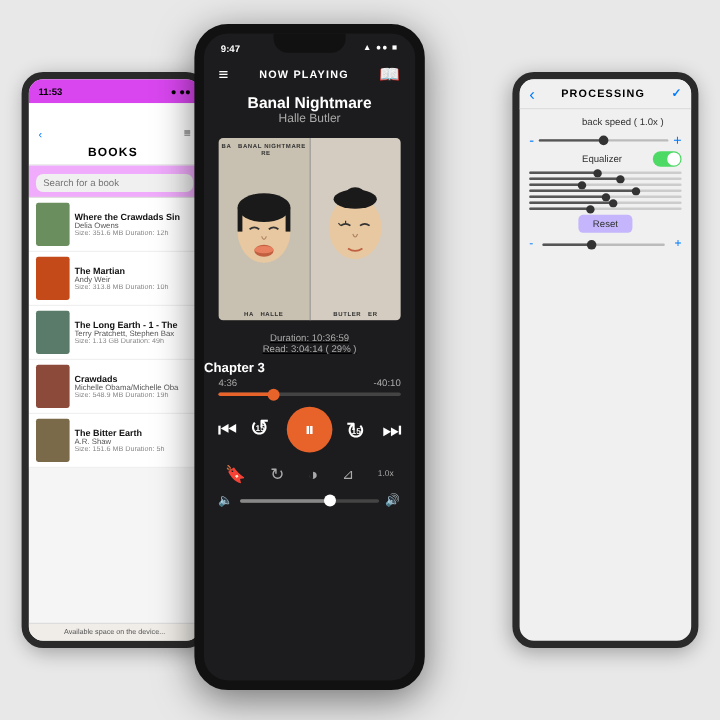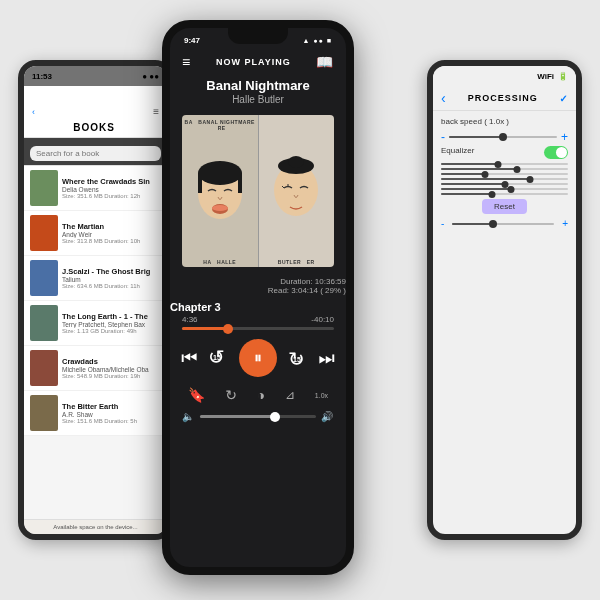--- a/index.html
+++ b/index.html
@@ -29,21 +29,21 @@
       height: 480px;
       background: #f5f5f5;
       border-radius: 18px;
       border: 6px solid #2a2a2a;
       overflow: hidden;
       box-shadow: 2px 4px 16px rgba(0,0,0,0.3);
       z-index: 1;
     }
 
     .phone-left .status-bar {
-      background: #737373;
+      background: #d946ef;
       height: 20px;
       display: flex;
       align-items: center;
       padding: 0 8px;
       font-size: 8px;
       font-weight: 600;
       color: #000;
       justify-content: space-between;
     }
 
@@ -68,21 +68,21 @@
       letter-spacing: 1px;
       margin-top: 32px;
     }
 
     .phone-left .header .menu-icon {
       font-size: 10px;
       color: #555;
     }
 
     .phone-left .search-bar {
-      background: #404040;
+      background: #f0abfc;
       padding: 4px 6px;
       border-bottom: 1px solid #e0e0e0;
     }
 
     .phone-left .search-bar input {
       width: 100%;
       background: #f0f0f0;
       border: none;
       border-radius: 6px;
       padding: 3px 6px;
@@ -289,22 +289,23 @@
     .album-bottom-label {
       font-size: 6px;
       font-weight: 900;
       color: #333;
       text-align: center;
       padding: 2px;
       letter-spacing: 0.5px;
     }
 
     .duration-info {
-      text-align: right;
+      text-align: center;
       padding: 4px 0 2px;
+      text-decoration: underline;
     }
 
     .duration-text {
       font-size: 8px;
       color: #aaa;
     }
 
     .read-text {
       font-size: 8px;
       color: #aaa;
@@ -519,23 +520,24 @@
       height: 7px;
       background: #333;
       border-radius: 50%;
       position: absolute;
       top: -2.5px;
       transform: translateX(-50%);
     }
 
     .setting-row {
       display: flex;
-      align-items: flex-start;
+      align-items: center;
       justify-content: space-between;
       margin-bottom: 4px;
+      margin-left: 44px;
     }
 
     .setting-label {
       font-size: 8px;
       color: #333;
     }
 
     .toggle-on {
       width: 24px;
       height: 13px;
@@ -616,28 +618,20 @@
     </div>
         <div class="book-item">
       <div class="book-cover" style="background:#c44a1a;"></div>
       <div class="book-info">
         <div class="book-title">The Martian</div>
         <div class="book-author">Andy Weir</div>
         <div class="book-meta">Size: 313.8 MB  Duration: 10h</div>
       </div>
     </div>
         <div class="book-item">
-      <div class="book-cover" style="background:#4a6fa5;"></div>
-      <div class="book-info">
-        <div class="book-title">J.Scalzi - The Ghost Brig</div>
-        <div class="book-author">Talium</div>
-        <div class="book-meta">Size: 634.6 MB  Duration: 11h</div>
-      </div>
-    </div>
-        <div class="book-item">
       <div class="book-cover" style="background:#5a7a6a;"></div>
       <div class="book-info">
         <div class="book-title">The Long Earth - 1 - The</div>
         <div class="book-author">Terry Pratchett, Stephen Bax</div>
         <div class="book-meta">Size: 1.13 GB  Duration: 49h</div>
       </div>
     </div>
         <div class="book-item">
       <div class="book-cover" style="background:#8b4a3a;"></div>
       <div class="book-info">
@@ -792,24 +786,20 @@
       <span class="vol-icon">🔈</span>
       <div class="vol-track">
         <div class="vol-fill"></div>
         <div class="vol-thumb"></div>
       </div>
       <span class="vol-icon">🔊</span>
     </div>
   </div>
 
   <div class="phone-right">
-    <div class="status-bar">
-      <span style="font-size:8px;">WiFi</span>
-      <span style="font-size:8px;">🔋</span>
-    </div>
     <div class="header">
       <span style="font-size:14px; color:#007aff;">‹</span>
       <span class="title">PROCESSING</span>
       <span style="color:#007aff; font-size:10px; font-weight:700;">✓</span>
     </div>
     <div class="content">
       <div class="setting-row">
         <span class="setting-label">back speed ( 1.0x )</span>
       </div>
       <div class="plus-minus-row">

